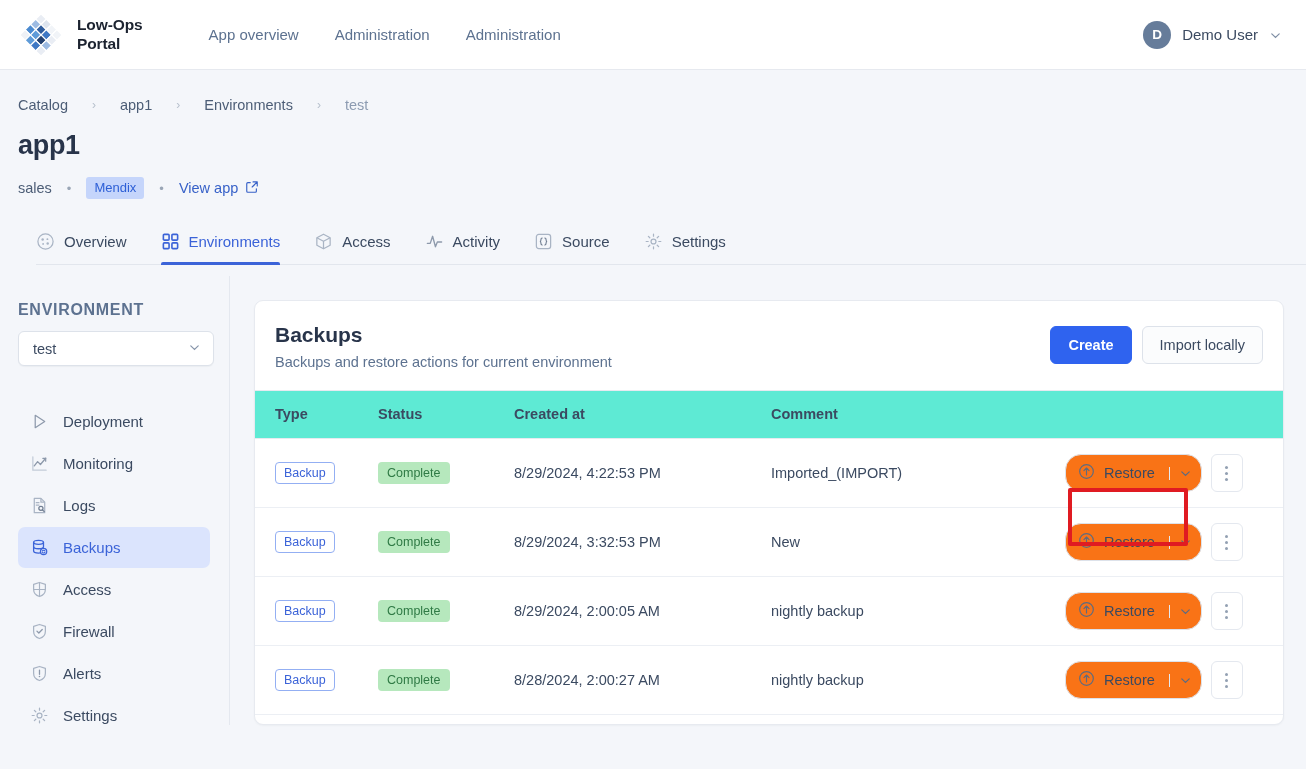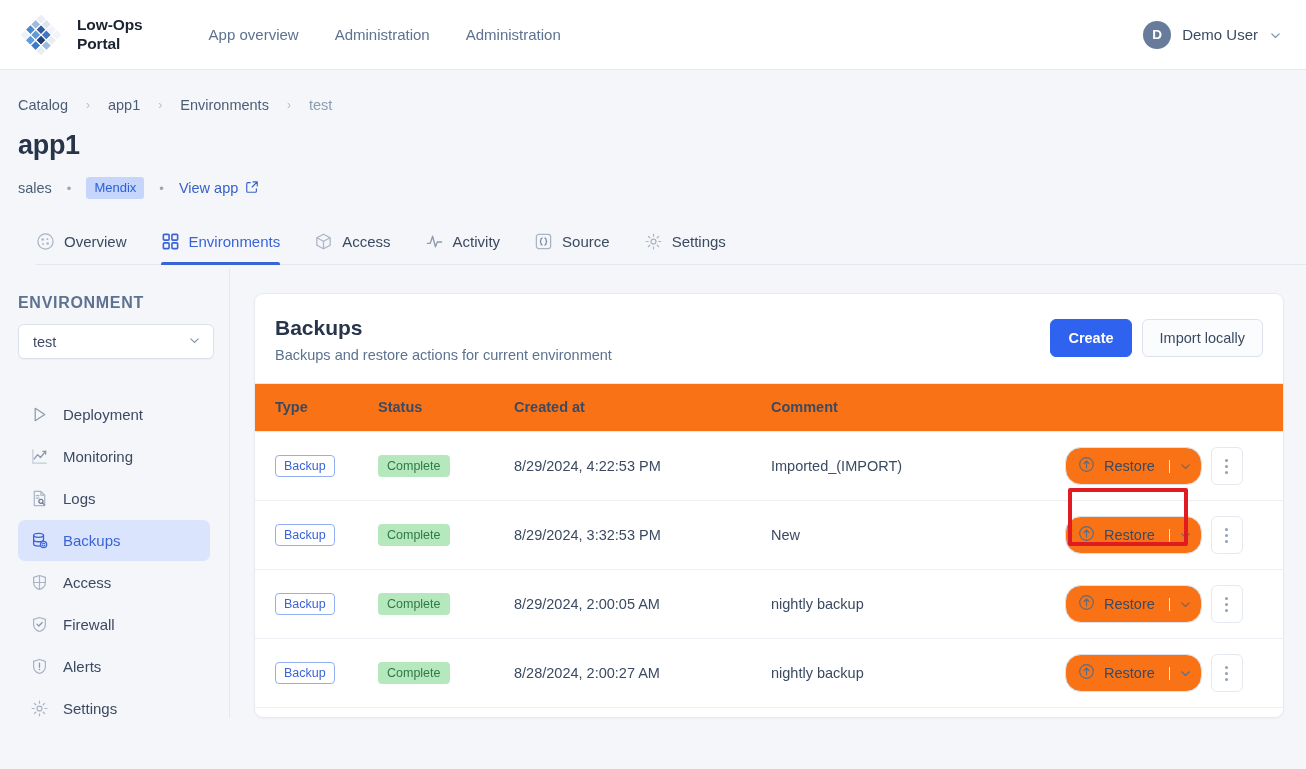--- a/index.html
+++ b/index.html
@@ -39,21 +39,21 @@
     width: 28px; height: 28px; border-radius: 50%;
     background: #667c9a; color: #fff;
     font-size: 13.5px; font-weight: bold;
     display: flex; align-items: center; justify-content: center;
   }
   .user-name { font-size: 15px; color: #3b4a61; }
   .caret-sm { width: 13px; height: 13px; display: block; }
 
   
   .pagehead { padding: 27px 0 0 18px; background: #f4f6fa; }
-  .crumbs { display: flex; align-items: center; gap: 18px; font-size: 14.5px; }
+  .crumbs { display: flex; align-items: center; gap: 24px; font-size: 14.5px; }
   .crumb { color: #4c5d76; cursor: pointer; }
   .crumb.last { color: #8c9bb1; }
   .crumb-sep { color: #b7c0cd; font-size: 12px; }
   .apptitle {
     font-size: 27px; font-weight: bold; color: #28344a;
     margin-top: 17px; letter-spacing: -0.3px;
   }
   .meta { display: flex; align-items: center; gap: 15px; margin-top: 16px; font-size: 14.5px; }
   .meta-team { color: #4c5d76; }
   .meta-dot { color: #9aa6b6; font-size: 13px; }
@@ -62,21 +62,21 @@
     font-size: 13px; padding: 3px 8px 4px; border-radius: 3px;
   }
   .meta-link {
     color: #3761c8; text-decoration: none; cursor: pointer;
     display: inline-flex; align-items: center; gap: 7px;
   }
 
   
   .tabs {
     display: flex; align-items: flex-end; gap: 0;
-    margin: 22px 0 4px 18px; height: 44px;
+    margin: 22px 0 11px 18px; height: 44px;
     border-bottom: 1px solid #e2e6ed;
     padding-right: 18px;
   }
   .tab {
     display: flex; align-items: center; gap: 9px;
     padding: 0 17px 13px 0; margin-right: 17px;
     font-size: 15px; color: #3b4a61; cursor: pointer;
     position: relative; white-space: nowrap;
   }
   .tab svg { display: block; }
@@ -133,21 +133,21 @@
     font-size: 14.5px; font-family: inherit; cursor: pointer;
     display: inline-flex; align-items: center; justify-content: center;
     border: 1px solid #dde2ea; background: #fbfcfd; color: #3b4a61;
   }
   .btn.primary {
     background: #2f63ef; border-color: #2f63ef; color: #fff; font-weight: bold;
   }
 
   table { width: 100%; border-collapse: collapse; table-layout: fixed; }
   thead th {
-    background: #f97316; text-align: left;
+    background: #5eead4; text-align: left;
     font-size: 14.5px; font-weight: bold; color: #3b4a61;
     padding: 15px 0 16px 0; border-top: 1px solid #e7eaf0;
     border-bottom: 1px solid #e7eaf0;
   }
   tbody td {
     padding: 0; height: 69px; vertical-align: middle;
     border-bottom: 1px solid #eceff4; font-size: 14.5px; color: #3b4a61;
   }
   .c-type   { width: 123px; padding-left: 20px !important; }
   .c-status { width: 136px; }

